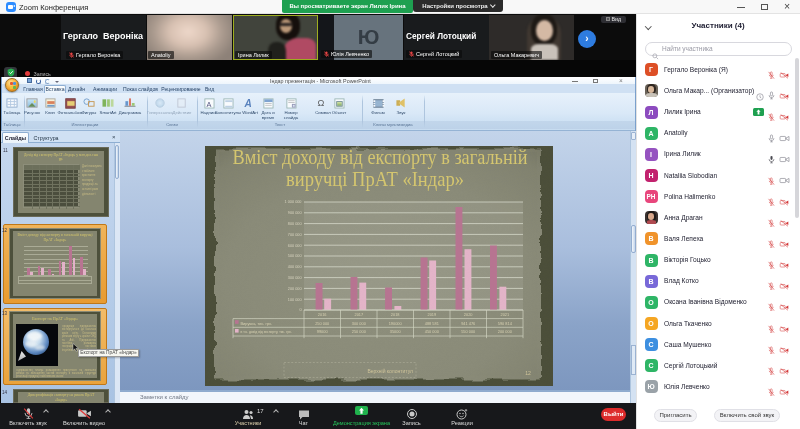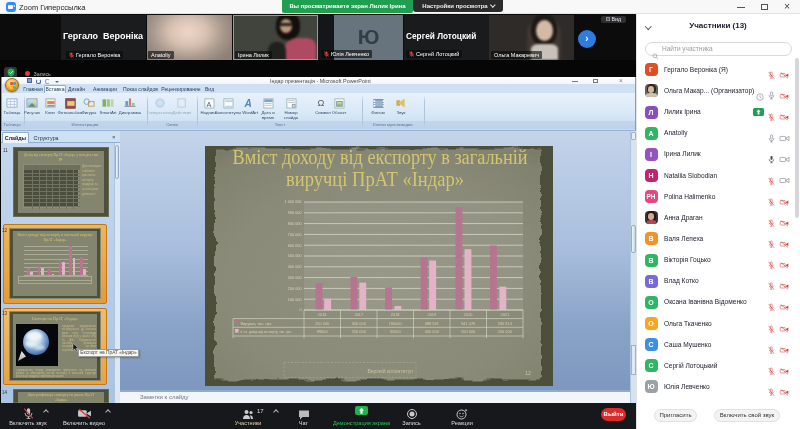--- a/index.html
+++ b/index.html
@@ -5,21 +5,21 @@
 html,body{width:800px;height:429px;overflow:hidden;background:#fff;font-family:"Liberation Sans",sans-serif;}
 .a{position:absolute;}
 .chip{position:absolute;background:rgba(10,10,10,.62);color:#fff;font-size:5.5px;line-height:8px;height:8px;padding:0 3px;border-radius:1px;white-space:nowrap;display:flex;align-items:center;gap:2px;}
 .bigname{position:absolute;color:#fff;font-weight:bold;white-space:nowrap;}
 </style></head>
 <body>
 <div class="a" style="left:0;top:0;width:800px;height:14px;background:#f8f8f8;border-bottom:1px solid #e3e3e3;"></div>
 <div class="a" style="left:6px;top:2px;width:10px;height:10px;background:#2d8cff;border-radius:3px;"></div>
 <div class="a" style="left:8px;top:5px;width:4.5px;height:3.5px;background:#fff;border-radius:1px;"></div>
 <div class="a" style="left:12.8px;top:5.4px;width:0;height:0;border-top:1.4px solid transparent;border-bottom:1.4px solid transparent;border-right:2.2px solid #fff;"></div>
-<div class="a" style="left:19px;top:3px;font-size:7.5px;color:#222;">Zoom Гиперссылка</div>
+<div class="a" style="left:19px;top:3px;font-size:7.5px;color:#222;">Zoom Конференция</div>
 <div class="a" style="left:282px;top:0;width:131px;height:12.5px;background:#1ea050;color:#fff;font-size:6px;font-weight:bold;display:flex;align-items:center;justify-content:center;border-radius:0 0 2px 2px;">Вы просматриваете экран Лилик Ірина</div>
 <div class="a" style="left:413px;top:0;width:90px;height:11.5px;background:#2b2b2b;color:#f0f0f0;font-size:6px;font-weight:bold;display:flex;align-items:center;justify-content:center;border-radius:0 0 3px 3px;">Настройки просмотра <span style="display:inline-block;width:3.5px;height:3.5px;border-right:1px solid #eee;border-bottom:1px solid #eee;transform:rotate(45deg) translateY(-1.5px);margin-left:2.5px;"></span></div>
 <div class="a" style="left:737px;top:7px;width:8px;height:1.2px;background:#555;"></div>
 <div class="a" style="left:761px;top:3.5px;width:6.5px;height:6.5px;border:1.1px solid #555;"></div>
 <div class="a" style="left:784px;top:2px;font-size:10.5px;color:#444;line-height:9px;">×</div>
 <div class="a" style="left:0;top:14px;width:636px;height:46px;background:#0c0c0c;"></div>
 <div class="a" style="left:601px;top:15.5px;width:25px;height:7.5px;background:#2e2e33;border-radius:2px;color:#e8e8e8;font-size:5.3px;display:flex;align-items:center;justify-content:center;gap:1.5px;"><span style="display:inline-block;width:4px;height:4px;background:linear-gradient(#e8e8e8,#e8e8e8);outline:none;box-shadow:inset 0 0 0 0.6px #2e2e33;border:0.5px solid #888;"></span>Вид</div>
 <div class="a" style="left:60.5px;top:14.5px;width:85.5px;height:45px;background:#1a1c1e;overflow:hidden;"></div>
 <div class="a bigname" style="left:63px;top:31px;font-size:9px;">Гергало &nbsp;Вероніка</div>
 <div class="a" style="left:146.5px;top:14.5px;width:85.5px;height:45px;background:#5e5650;overflow:hidden;">
@@ -480,21 +480,21 @@
       <circle cx="11" cy="13" r="9" fill="none" stroke="#c9c9c9" stroke-width="2"></circle>
       <circle cx="8" cy="11" r="1.4" fill="#c9c9c9"></circle>
       <circle cx="14" cy="11" r="1.4" fill="#c9c9c9"></circle>
       <path d="M7 15.5c2.5 2.5 5.5 2.5 8 0" stroke="#c9c9c9" stroke-width="1.6" fill="none"></path>
       <path d="M20 2v5M17.5 4.5h5" stroke="#c9c9c9" stroke-width="1.4"></path>
     </svg></div>
 <div class="a" style="left:462.0px;top:419.5px;width:90px;margin-left:-45px;text-align:center;font-size:5.6px;color:#dcdcdc;white-space:nowrap;">Реакции</div>
 <div class="a" style="left:601px;top:407.5px;width:25px;height:13.5px;background:#dd2b2b;border-radius:7px;color:#fff;font-size:6px;font-weight:bold;display:flex;align-items:center;justify-content:center;">Выйти</div>
 <div class="a" style="left:636px;top:14px;width:164px;height:415px;background:#ffffff;border-left:1px solid #e2e2e2;"></div>
 <div class="a" style="left:646px;top:24px;width:4.5px;height:4.5px;border-right:1.1px solid #555;border-bottom:1.1px solid #555;transform:rotate(45deg);"></div>
-<div class="a" style="left:636px;top:21px;width:164px;text-align:center;font-size:8px;font-weight:bold;color:#1c1c30;">Участники (13)</div>
+<div class="a" style="left:636px;top:21px;width:164px;text-align:center;font-size:8px;font-weight:bold;color:#1c1c30;">Участники (4)</div>
 <div class="a" style="left:645px;top:41.5px;width:146.5px;height:14.5px;border:1px solid #d8d8de;border-radius:7px;background:#fff;"></div>
 <div class="a" style="left:651.5px;top:46px;width:7px;height:7px;"><svg width="7" height="7" viewBox="0 0 16 16">
       <circle cx="6.5" cy="6.5" r="4.5" fill="none" stroke="#9a9aa5" stroke-width="1.5"></circle>
       <line x1="10" y1="10" x2="14" y2="14" stroke="#9a9aa5" stroke-width="1.5"></line>
     </svg></div>
 <div class="a" style="left:662px;top:45px;font-size:6.5px;color:#9a9aa5;">Найти участника</div>
 <div class="a" style="left:794.5px;top:58px;width:4px;height:160px;background:#d6d6da;border-radius:2px;"></div>
 <div class="a" style="left:644.5px;top:63.3px;width:13px;height:13px;border-radius:4px;background:#dd4f26;color:#fff;font-size:7.0px;font-weight:bold;display:flex;align-items:center;justify-content:center;">Г</div>
 <div class="a" style="left:664px;top:65.8px;font-size:6.6px;color:#232333;white-space:nowrap;">Гергало Вероніка (Я)</div>
 <div class="a" style="left:766.5px;top:65.3px;width:9px;height:9px;"><svg width="8.5" height="8.5" viewBox="0 0 24 24">

